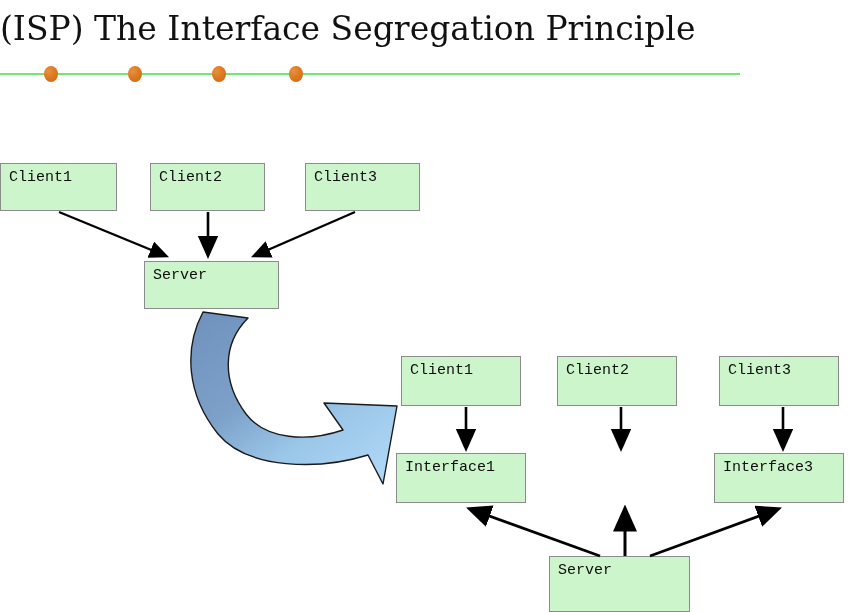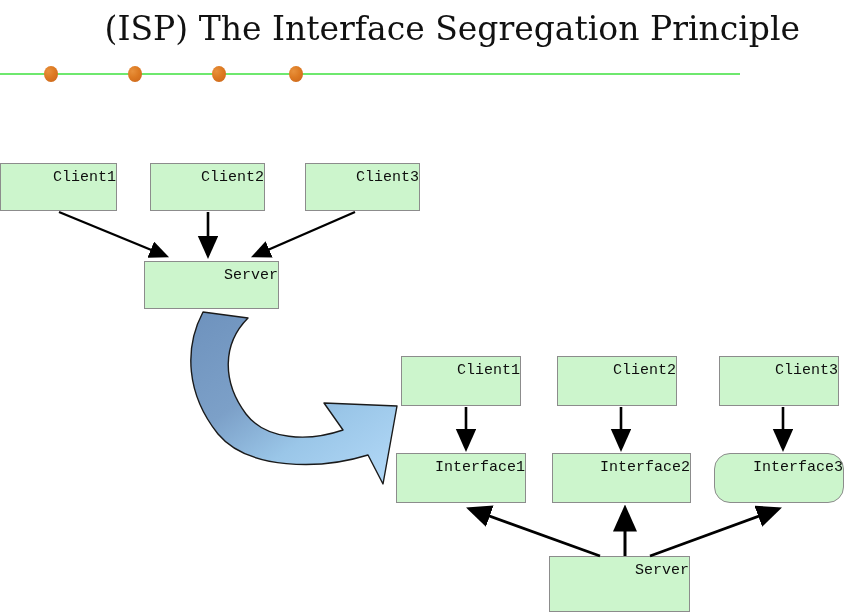--- a/index.html
+++ b/index.html
@@ -7,21 +7,20 @@
     padding: 0;
     background: #ffffff;
   }
   #slide {
     position: relative;
     width: 853px;
     height: 612px;
     background: #ffffff;
     overflow: hidden;
     font-family: "DejaVu Sans", sans-serif;
-    text-align: right;
   }
 
   
   #title {
     position: absolute;
     left: 0px;
     top: 6px;
     width: 800px;
     height: 46px;
     font-family: "DejaVu Serif", serif;
@@ -115,24 +114,21 @@
   <div class="node" style="left:557px; top:356px; width:120px; height:50px;">
     <span>Client2</span>
   </div>
   <div class="node" style="left:719px; top:356px; width:120px; height:50px;">
     <span>Client3</span>
   </div>
 
   <div class="node" style="left:396px; top:453px; width:130px; height:50px;">
     <span>Interface1</span>
   </div>
-  <div class="node" style="left:552px; top:453px; width:139px; height:50px;">
-    <span>Interface2</span>
-  </div>
-  <div class="node" style="left:714px; top:453px; width:130px; height:50px;border-radius:16px;">
+  <div class="node" style="left:714px; top:453px; width:130px; height:50px;">
     <span>Interface3</span>
   </div>
 
   <div class="node" style="left:549px; top:556px; width:141px; height:56px;">
     <span>Server</span>
   </div>
 
   <svg id="vectors" viewBox="0 0 853 612">
     <defs>
       <linearGradient id="bigArrowGrad" x1="0%" y1="0%" x2="85%" y2="100%">

